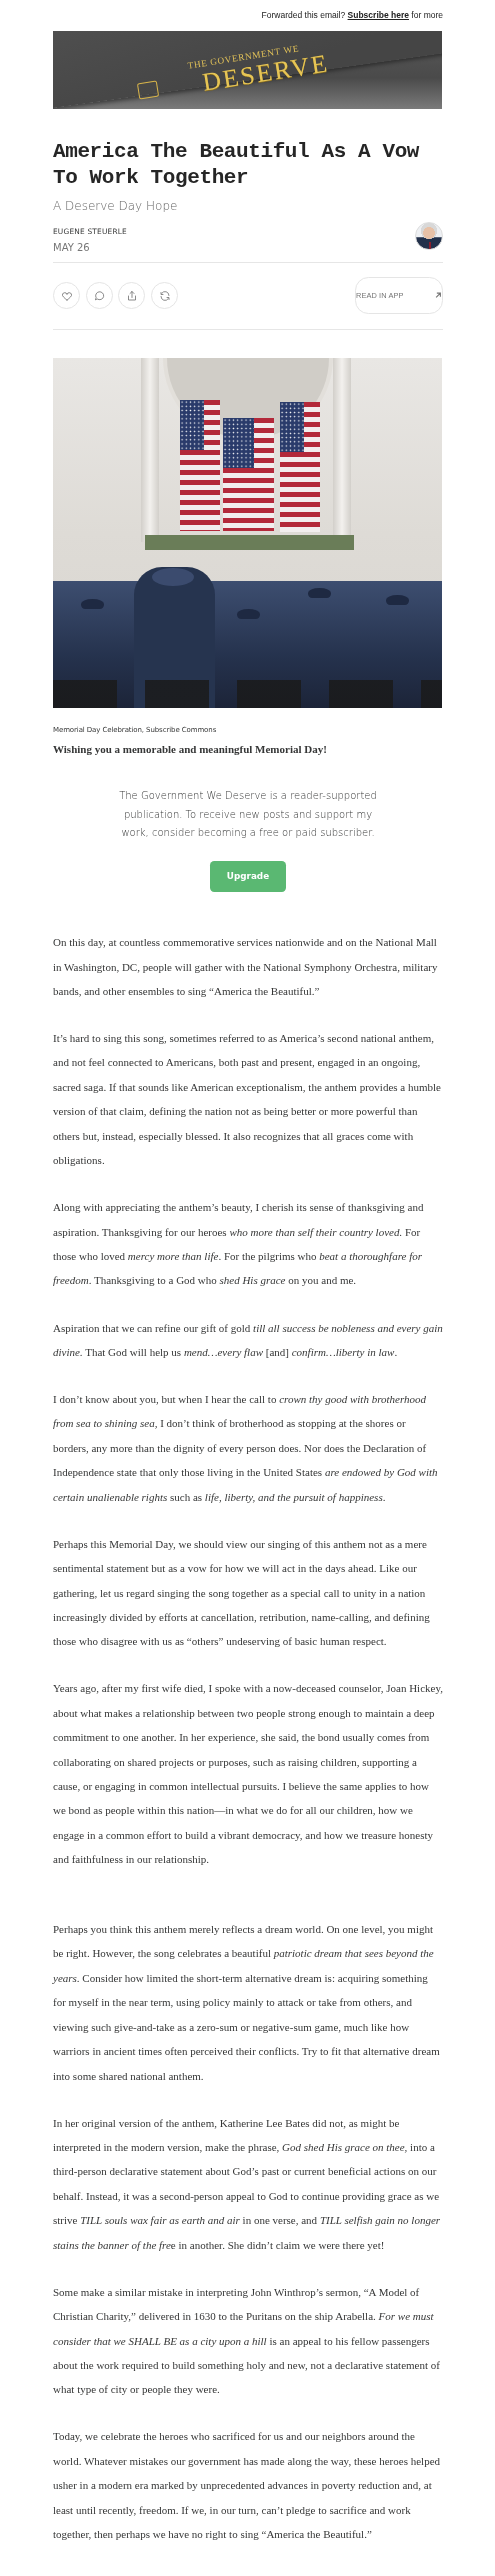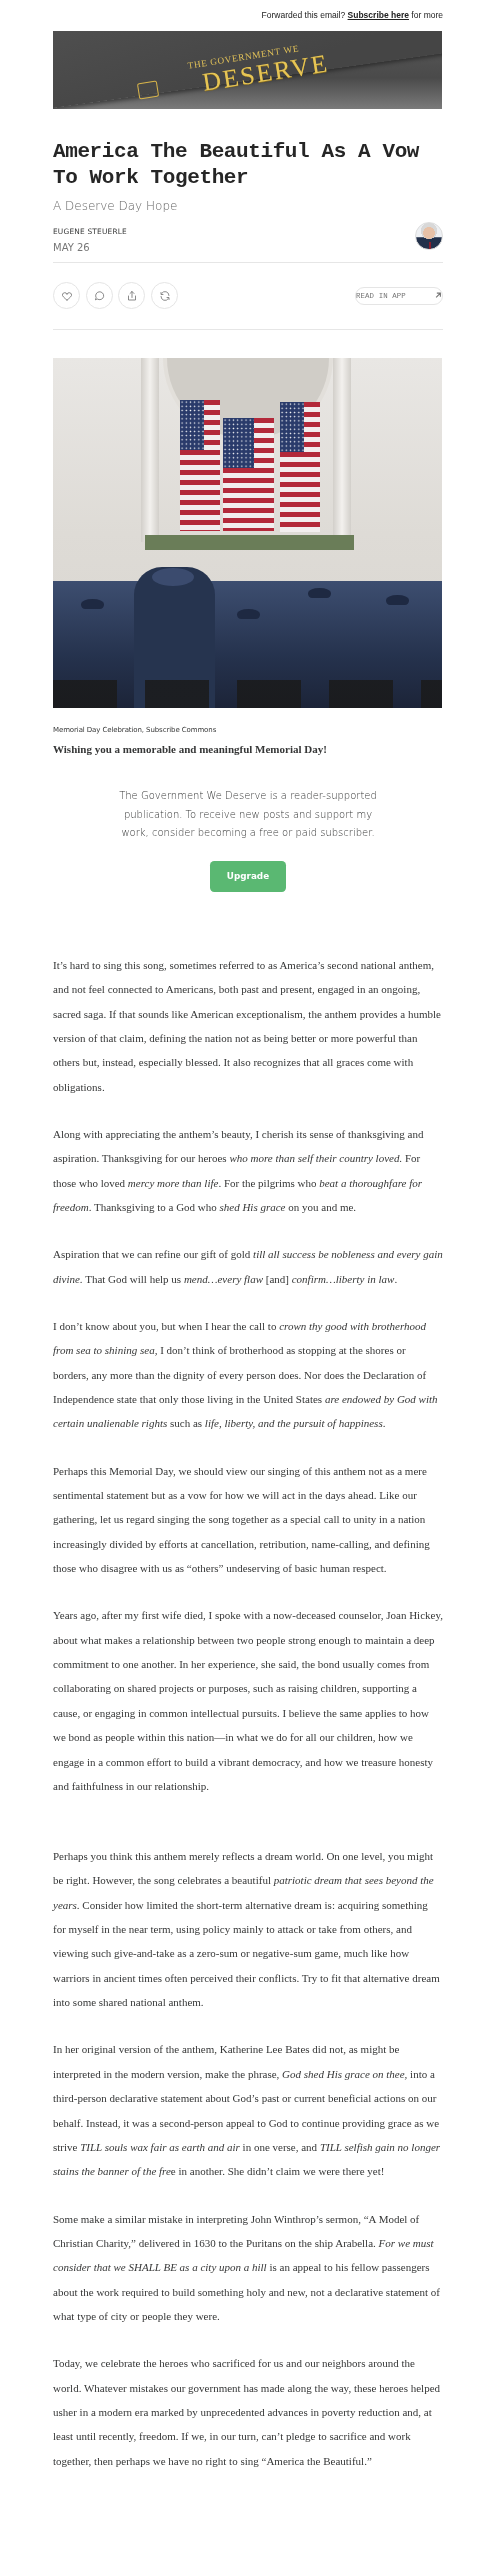--- a/index.html
+++ b/index.html
@@ -29,22 +29,22 @@
   .byline .date { font-family: "DejaVu Sans", sans-serif; font-size: 10px; color: #777; margin-top: 6.4px; }
   .avatar { position: absolute; right: 0; top: -4.2px; width: 28px; height: 28px; border-radius: 50%;
             background: radial-gradient(circle at 50% 38%, #e7c1a7 0 28%, transparent 29%),
                         radial-gradient(circle at 50% 30%, #d8d8d8 0 36%, transparent 37%),
                         linear-gradient(180deg, #eef0f3 0 55%, #22304a 56% 100%); border: 0.7px solid #ddd; overflow: hidden; }
   .avatar .tie { position: absolute; left: 12.7px; top: 19px; width: 2.8px; height: 8.5px; background: #8b1e2c; }
   .hr { margin: 0 53px; height: 0.7px; background: #e6e6e6; }
   .actions { margin: 0 53px; height: 67px; display: flex; align-items: center; }
   .circ { width: 27px; height: 27px; border: 0.7px solid #e5e5e5; border-radius: 50%; display: flex; align-items: center; justify-content: center; margin-right: 5.7px; }
   .circ svg { width: 12px; height: 12px; stroke: #757575; fill: none; stroke-width: 1.7; stroke-linecap: round; stroke-linejoin: round; }
-  .read-app { margin-left: auto; height: 18px; width: 88px; border: 0.7px solid #e5e5e5; border-radius: 13.4px; display: flex; align-items: center;
-              justify-content: space-between; font-family: Liberation Mono, monospace; font-size: 7.4px; color: #757575; letter-spacing: 0.1px; }
+  .read-app { margin-left: auto; height: 37px; width: 88px; border: 0.7px solid #e5e5e5; border-radius: 13.4px; display: flex; align-items: center;
+              justify-content: space-between; font-family: Liberation Sans, sans-serif; font-size: 7.4px; color: #757575; letter-spacing: 0.1px; }
   .read-app svg { width: 8.5px; height: 8.5px; stroke: #757575; stroke-width: 1.6; fill: none; margin-left: 5.7px; }
 
   .hero { margin: 28px 53px 0; width: 389px; height: 350px; position: relative; overflow: hidden;
           background: linear-gradient(180deg, #e9e7e4 0%, #dedbd6 50%, #d8d5cf 100%); }
   .hero .arch { position: absolute; left: 110px; top: -28px; width: 170px; height: 113px; border-radius: 0 0 85px 85px;
                 background: #d0cdc7; border: 4.2px solid #e2dfda; }
   .hero .col { position: absolute; top: 0; width: 18.4px; height: 184px; background: linear-gradient(90deg,#d2cfca,#f3f1ee,#d2cfca); }
   .hero .flag { position: absolute; width: 40px; background: repeating-linear-gradient(180deg, #b3293a 0 5px, #f2eeee 5px 10px); }
   .hero .flag::before { content: ""; position: absolute; left: 0; top: 0; width: 60%; height: 50px; background: #2a3b6b;
                         background-image: radial-gradient(circle, #fff 0.7px, transparent 0.9px); background-size: 4.2px 4.2px; }
@@ -149,20 +149,21 @@
   <div class="caption">Memorial Day Celebration, Subscribe Commons</div>
 
   <p class="body-p lead">Wishing you a memorable and meaningful Memorial Day!</p>
 
   <div class="sub-block">
     <div class="sub-text">The Government We Deserve is a reader-supported publication. To receive new posts and support my work, consider becoming a free or paid subscriber.</div>
     <div class="btn-green upgrade1">Upgrade to paid</div>
   </div>
 
   <div style="height:18.4px"></div>
+  <p class="body-p">On this day, at countless commemorative services nationwide and on the National Mall in Washington, DC, people will gather with the National Symphony Orchestra, military bands, and other ensembles to sing “America the Beautiful.”</p>
   <div class="gap"></div>
   <p class="body-p">It’s hard to sing this song, sometimes referred to as America’s second national anthem, and not feel connected to Americans, both past and present, engaged in an ongoing, sacred saga. If that sounds like American exceptionalism, the anthem provides a humble version of that claim, defining the nation not as being better or more powerful than others but, instead, especially blessed. It also recognizes that all graces come with obligations.</p>
   <div class="gap"></div>
   <p class="body-p"><span>Along with appreciating the anthem’s beauty, I cherish its sense of thanksgiving and aspiration. Thanksgiving for our heroes </span><em>who more than self their country loved.</em><span> For those who loved </span><em>mercy more than life</em><span>. For the pilgrims who </span><em>beat a thoroughfare for freedom</em><span>. Thanksgiving to a God who </span><em>shed His grace</em><span> on you and me.</span></p>
   <div class="gap"></div>
   <p class="body-p"><span>Aspiration that we can refine our gift of gold </span><em>till all success be nobleness and every gain divine.</em><span> That God will help us </span><em>mend…every flaw</em><span> [and] </span><em>confirm…liberty in law</em><span>.</span></p>
   <div class="gap"></div>
   <p class="body-p"><span>I don’t know about you, but when I hear the call to </span><em>crown thy good with brotherhood from sea to shining sea</em><span>, I don’t think of brotherhood as stopping at the shores or borders, any more than the dignity of every person does. Nor does the Declaration of Independence state that only those living in the United States </span><em>are endowed by God with certain unalienable rights</em><span> such as </span><em>life, liberty, and the pursuit of happiness</em><span>.</span></p>
   <div class="gap"></div>
   <p class="body-p">Perhaps this Memorial Day, we should view our singing of this anthem not as a mere sentimental statement but as a vow for how we will act in the days ahead. Like our gathering, let us regard singing the song together as a special call to unity in a nation increasingly divided by efforts at cancellation, retribution, name-calling, and defining those who disagree with us as “others” undeserving of basic human respect.</p>

